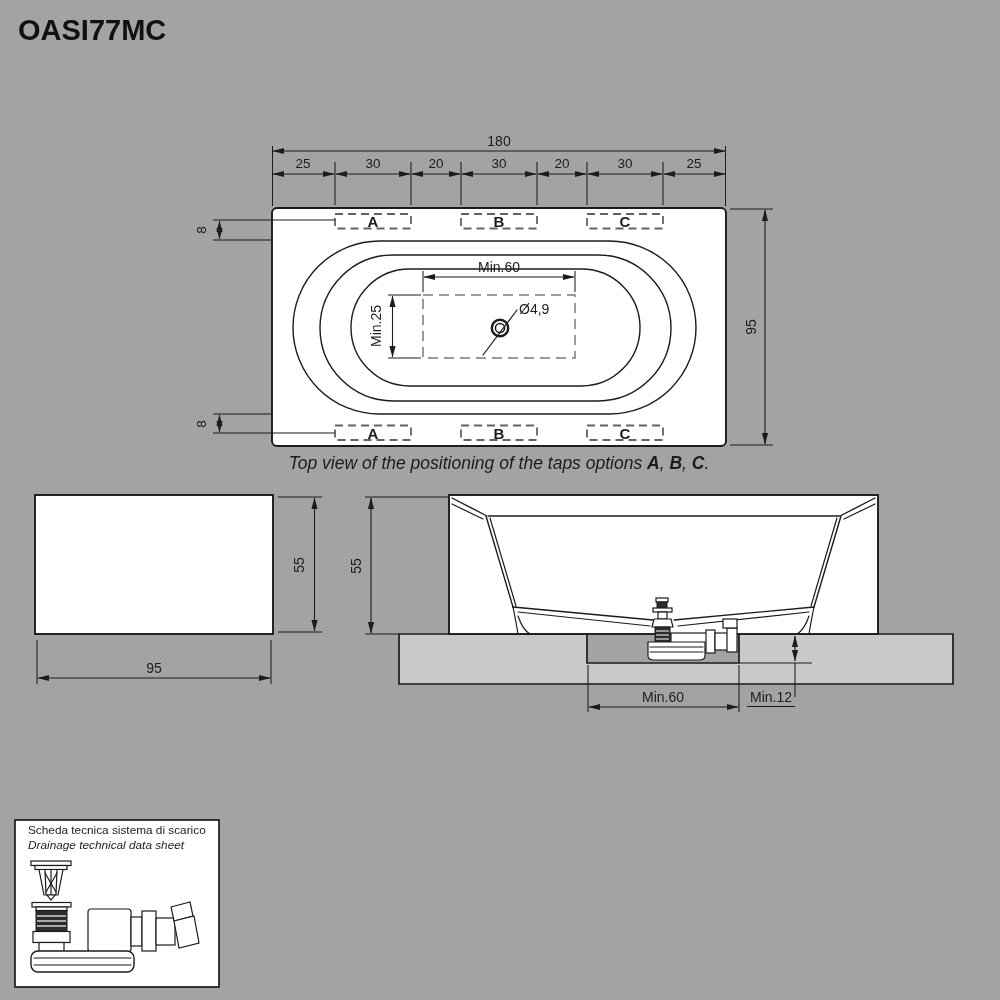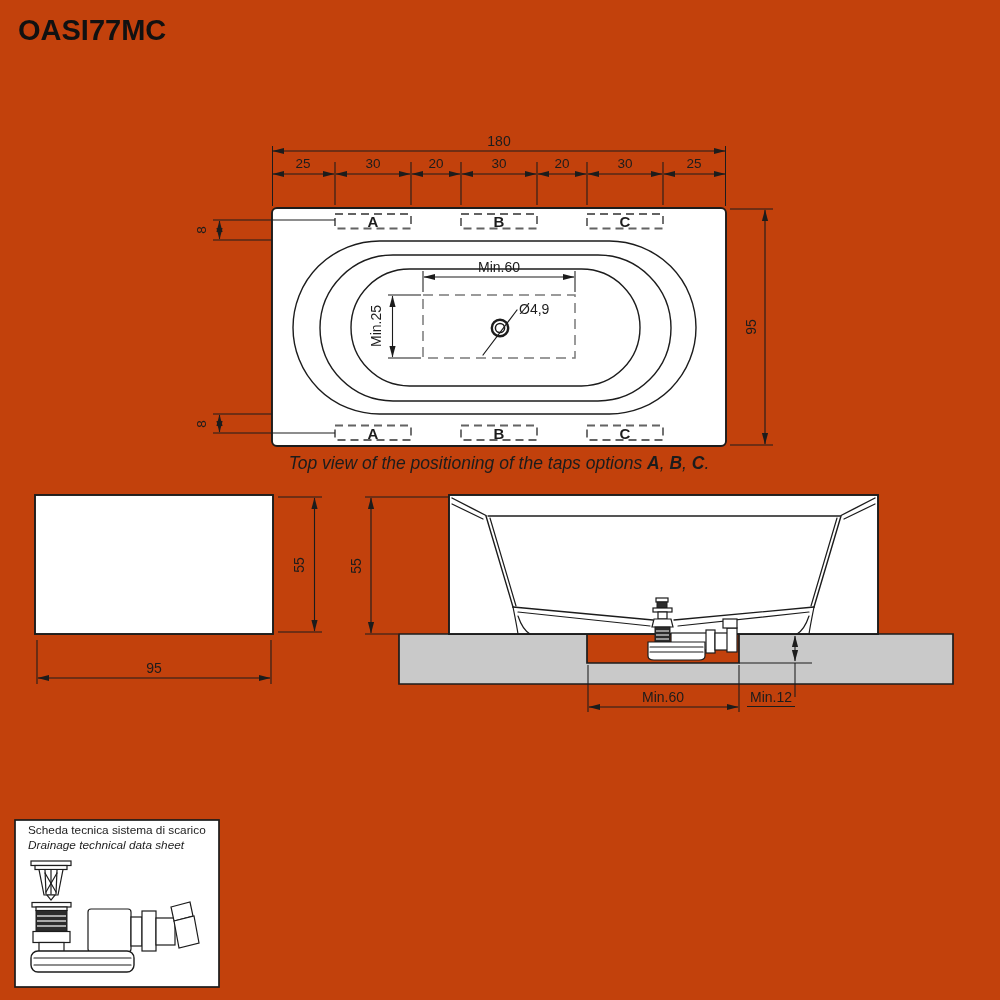--- a/index.html
+++ b/index.html
@@ -1,16 +1,16 @@
 <!DOCTYPE html>
 <html><head>
 <meta charset="utf-8">
 <style>
   html,body{margin:0;padding:0;background:#ffffff;}
-  .page{position:relative;width:1000px;height:1000px;background:#c2410c;
+  .page{position:relative;width:1000px;height:1000px;background:#a3a3a3;
         font-family:"Liberation Sans",sans-serif;}
   svg{display:block;}
   .ln  {stroke:#1c1c1c;fill:none;stroke-width:1.9;stroke-linecap:square;}
   .ln2 {stroke:#1c1c1c;fill:none;stroke-width:1.4;stroke-linecap:round;}
   .ln3 {stroke:#1c1c1c;fill:none;stroke-width:1.2;stroke-linecap:round;}
   .dim {stroke:#1c1c1c;fill:none;stroke-width:1.1;stroke-linecap:butt;}
   .ext {stroke:#1c1c1c;fill:none;stroke-width:1.05;stroke-linecap:butt;}
   .dash-box{stroke:#636363;fill:none;stroke-width:1.8;stroke-dasharray:8 5;}
   .dash-zone{stroke:#7a7a7a;fill:none;stroke-width:1.5;stroke-dasharray:10 6;}
   .whitefill{fill:#ffffff;}

